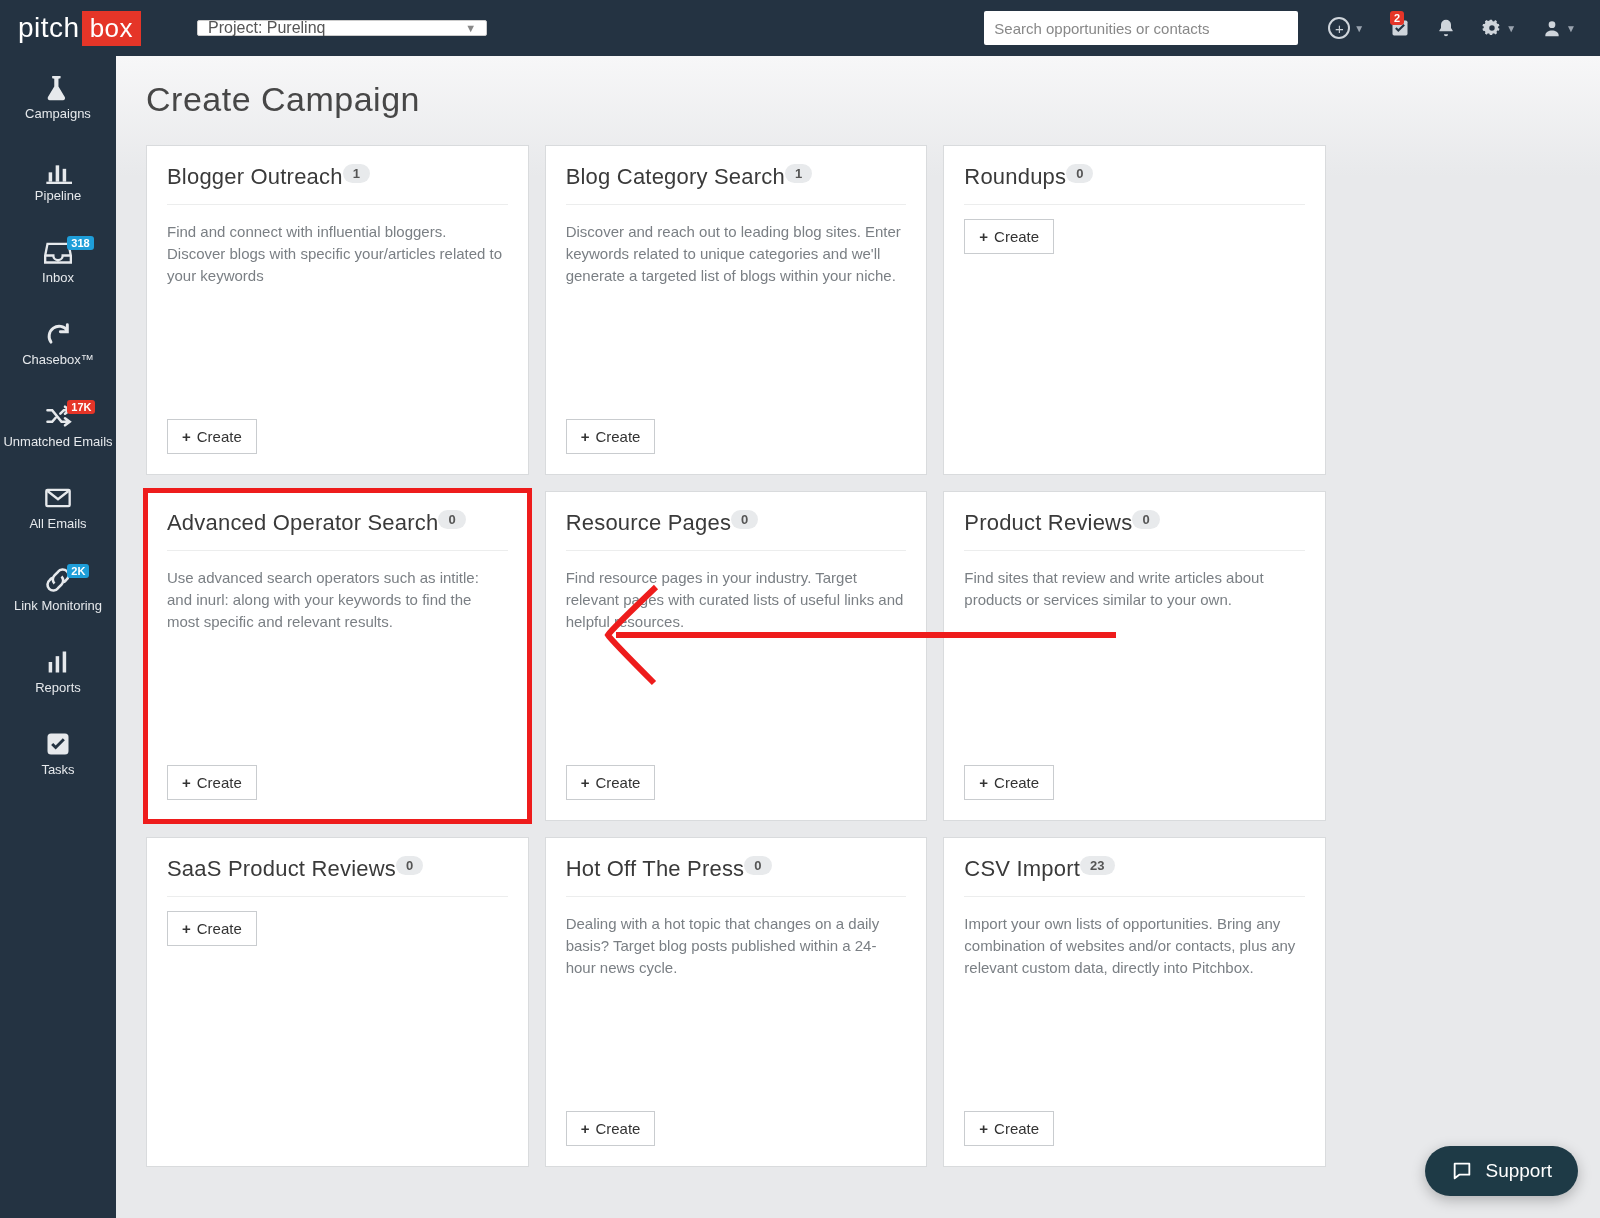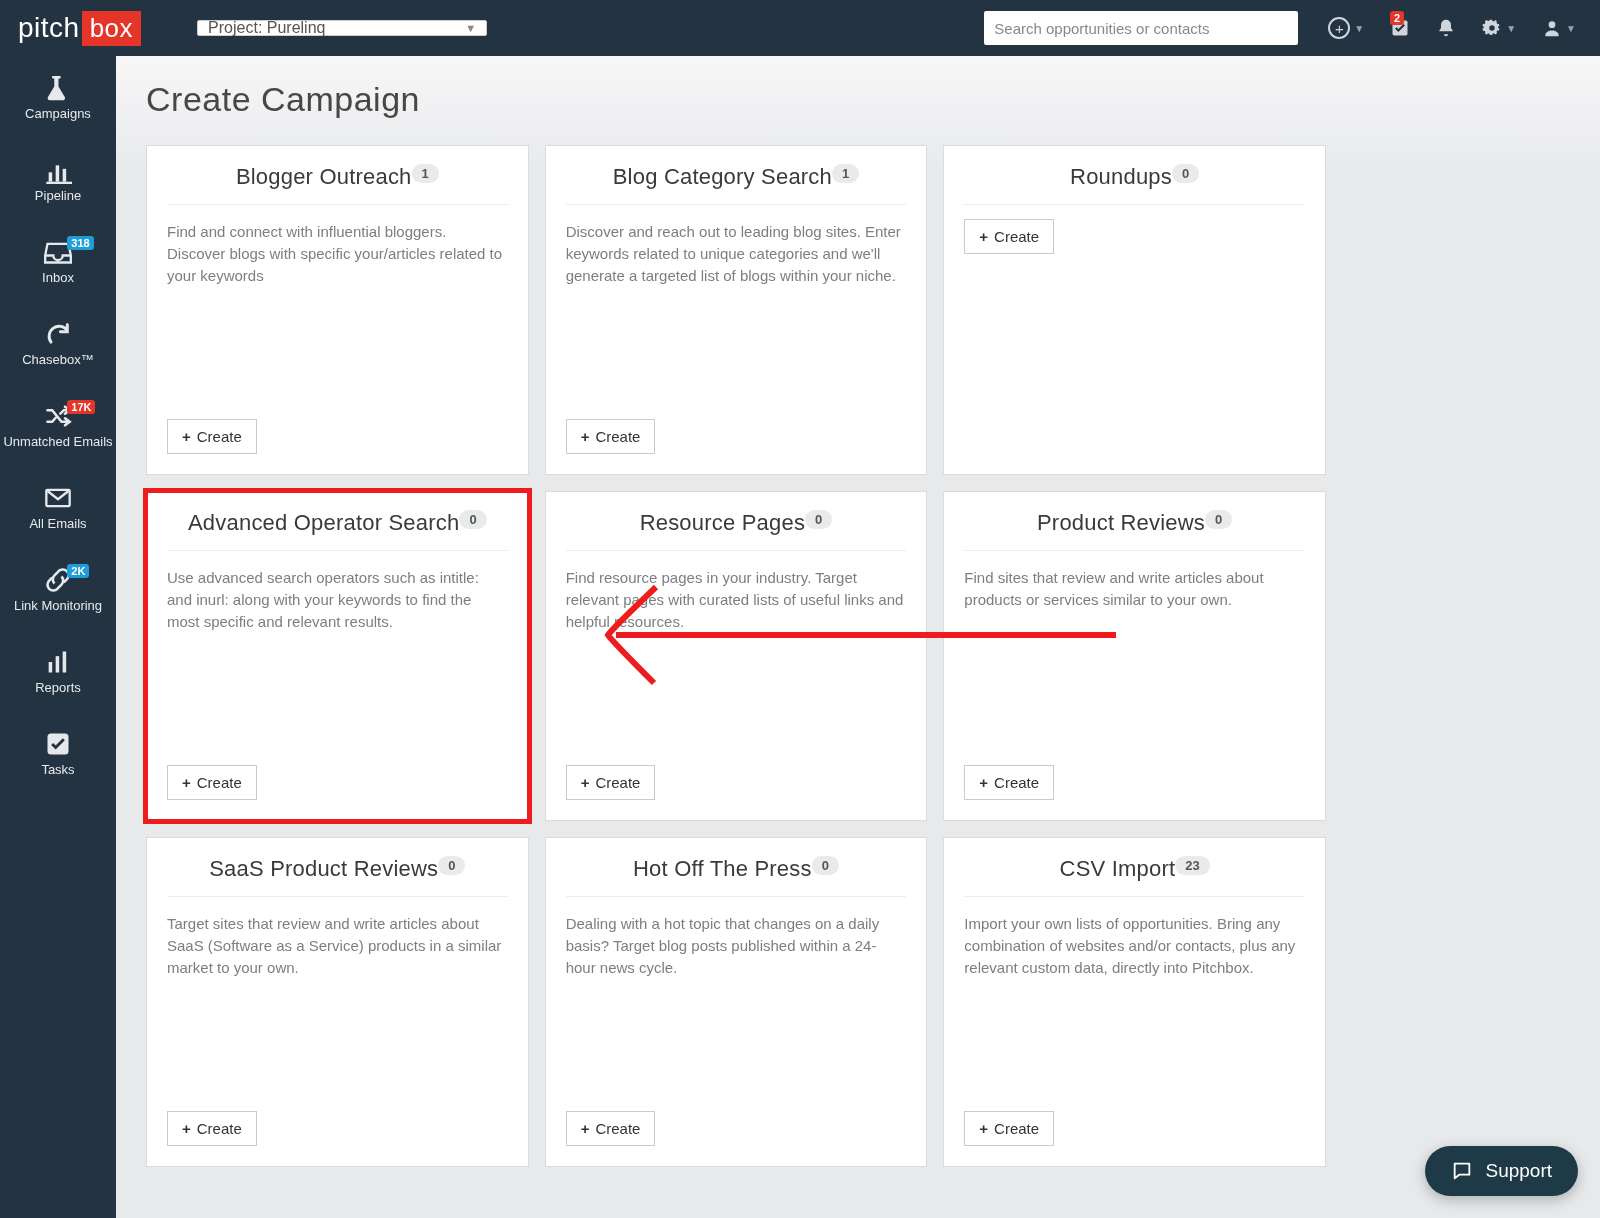--- a/index.html
+++ b/index.html
@@ -79,21 +79,21 @@
   .page-title { font-size:34px; font-weight:300; color:#474747; margin-bottom:26px; letter-spacing:0.5px;}
   .grid { display:grid; grid-template-columns:repeat(3, 1fr); gap:16px; max-width:1180px;}
   .card {
     background:#fff;
     border:1px solid #d9dbdd;
     display:flex;
     flex-direction:column;
     min-height:330px;
     position:relative;
   }
-  .card-head { padding:18px 20px 14px 20px; display:flex; justify-content:center; align-items:flex-start;}
+  .card-head { padding:18px 20px 14px 20px; display:flex; justify-content:flex-start; align-items:flex-start;}
   .card-title { font-size:22px; font-weight:300; color:#3a3a3a; letter-spacing:0.2px;}
   .count-pill { background:#e8eaec;color:#555;font-size:13px;font-weight:600;border-radius:11px;padding:2px 10px;min-width:22px;text-align:center;}
   .card hr { border:none; border-top:1px solid #eceded; margin:0 20px;}
   .card-body { padding:16px 20px; font-size:15px; color:#7a7f84; line-height:1.45; flex:1;}
   .card-foot { padding:14px 20px 20px 20px;}
   .create-btn {
     border:1px solid #c9cccf;
     background:#fff;
     color:#333;
     font-size:15px;
@@ -319,21 +319,20 @@
               <span class="plus">+</span>
               <span>Create</span>
             </button></div>
         </div>
         <div class="card">
           <div class="card-head">
             <div class="card-title">SaaS Product Reviews</div>
             <div class="count-pill">0</div>
           </div>
           <hr>
-          <div class="card-body">Target sites that review and write articles about SaaS (Software as a Service) products in a similar market to your own.</div>
           <div class="card-foot"><button class="create-btn">
               <span class="plus">+</span>
               <span>Create</span>
             </button></div>
         </div>
         <div class="card">
           <div class="card-head">
             <div class="card-title">Hot Off The Press</div>
             <div class="count-pill">0</div>
           </div>

